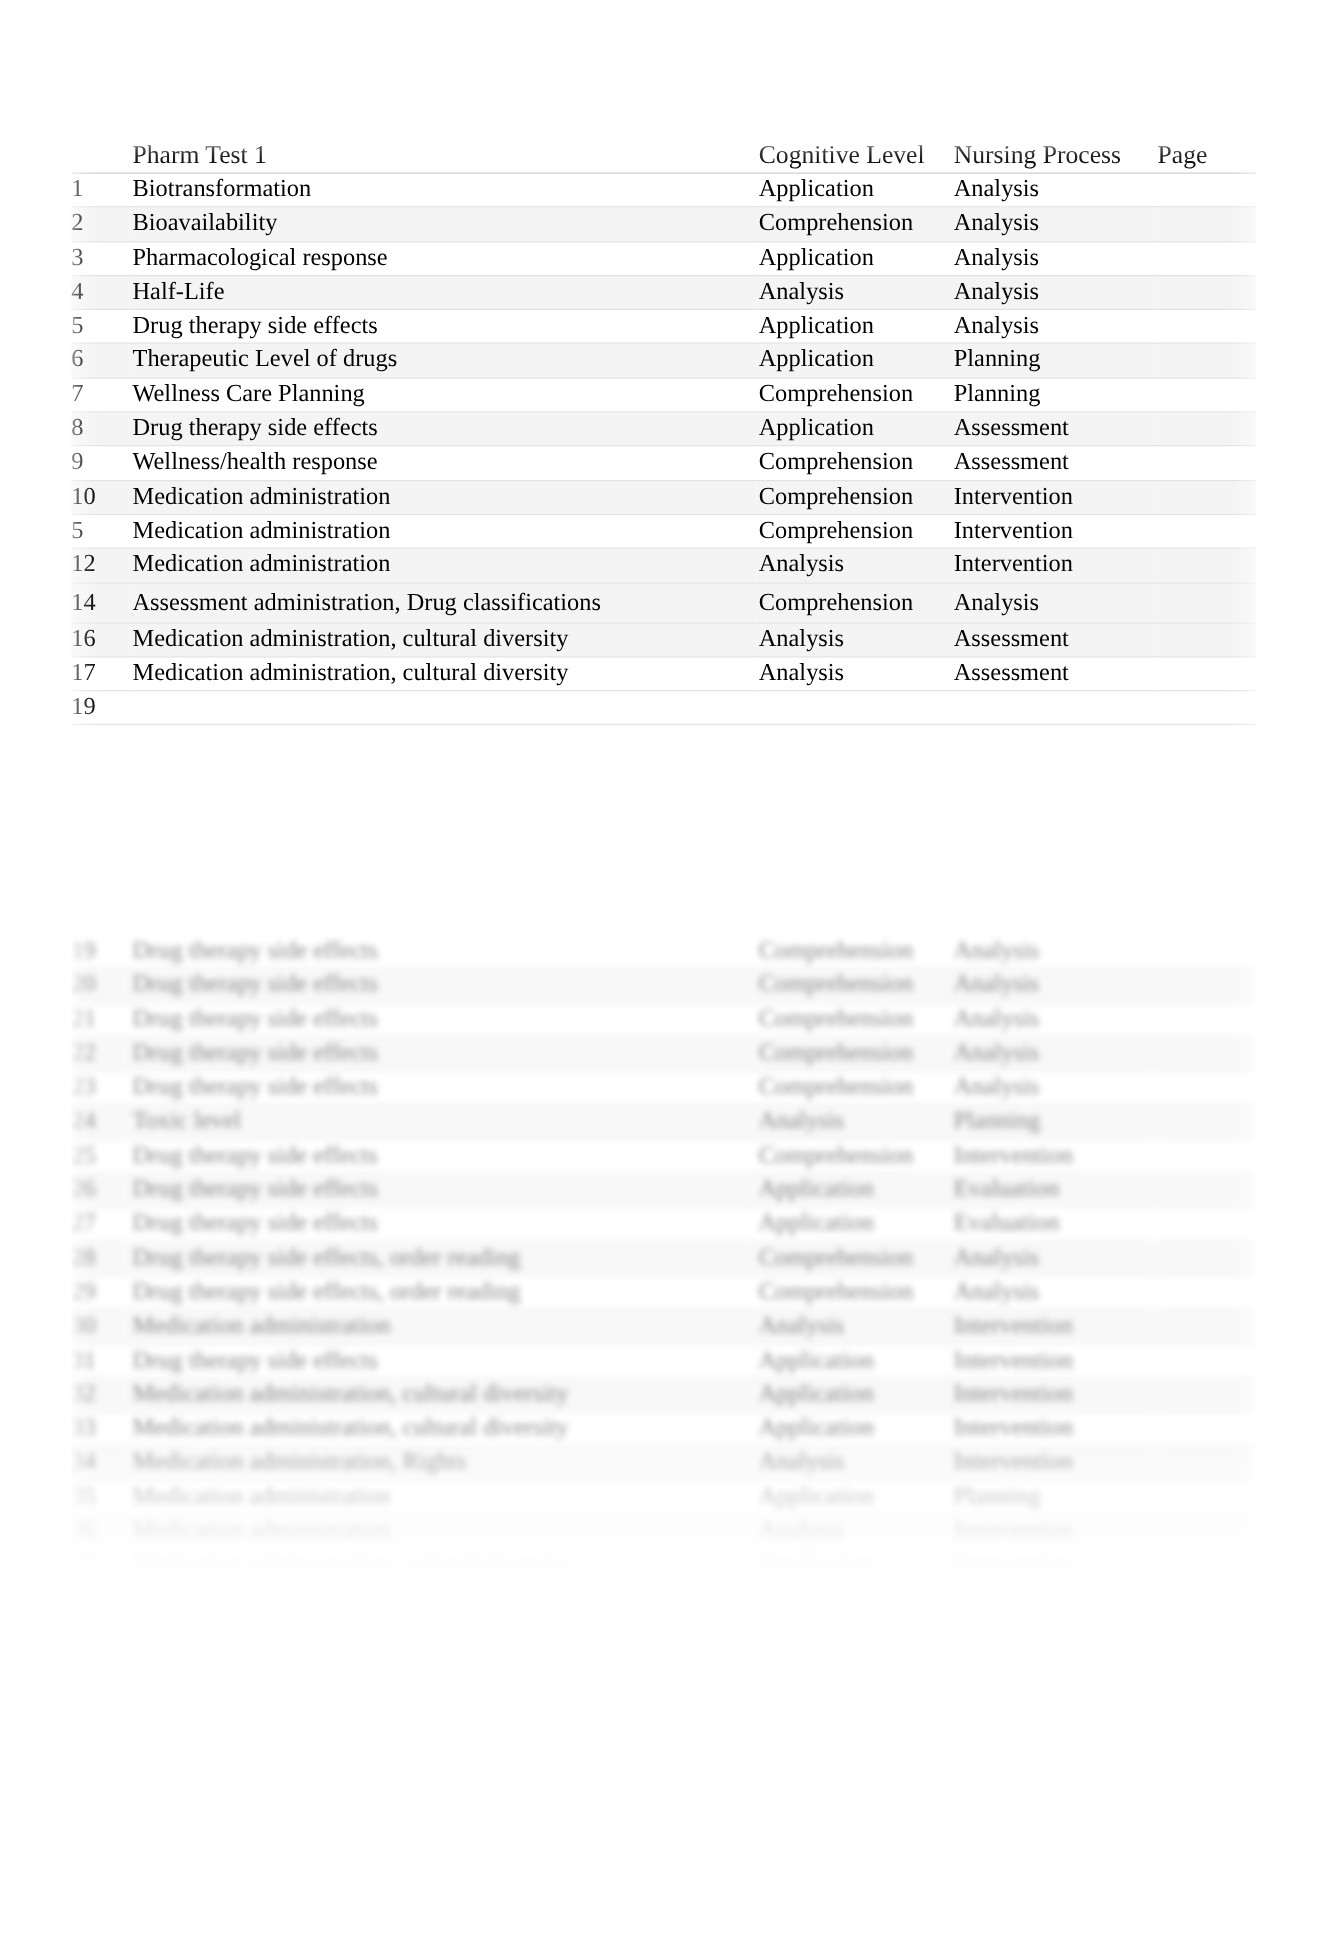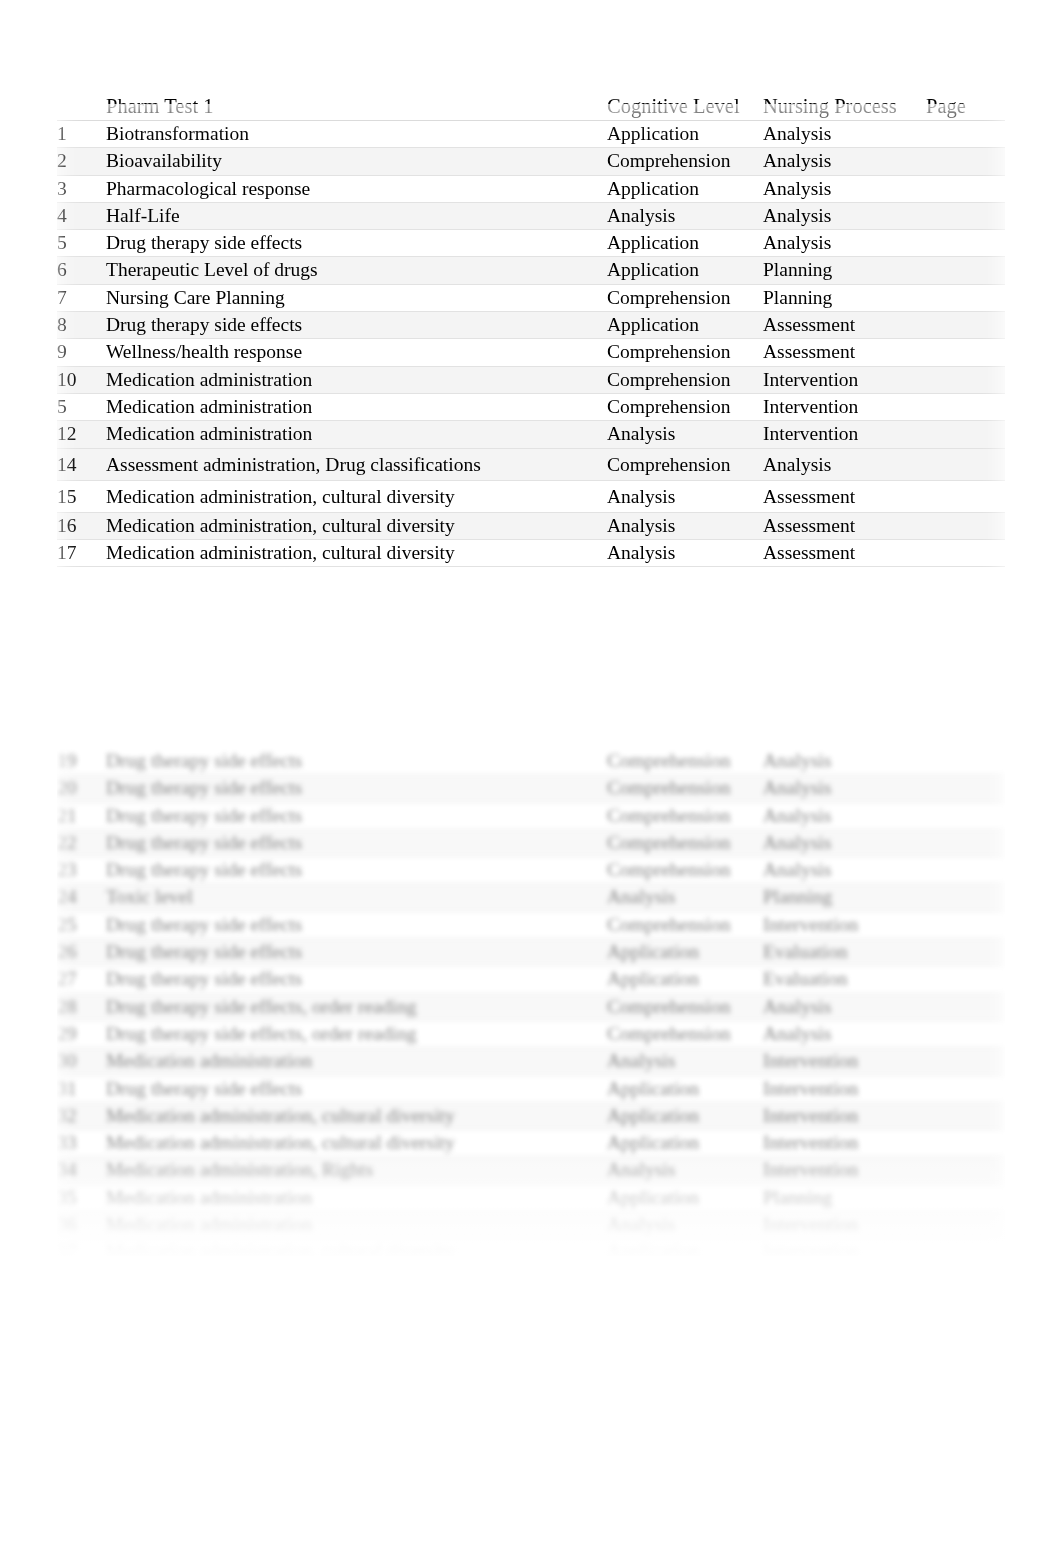--- a/index.html
+++ b/index.html
@@ -12,21 +12,21 @@
     height: 1556px;
     font-family: "Liberation Serif", serif;
     color: #000000;
     position: relative;
     overflow: hidden;
   }
 
   #doc {
     position: absolute;
     left: 57px;
-    top: 93px;
+    top: 111px;
     width: 948px;
   }
 
   table.sheet {
     border-collapse: collapse;
     width: 948px;
     table-layout: fixed;
   }
 
   table.sheet td, table.sheet th {
@@ -173,21 +173,21 @@
       </tr>
       <tr class="r shade">
         <td class="num">6</td>
         <td class="topic">Therapeutic Level of drugs</td>
         <td class="cog">Application</td>
         <td class="proc">Planning</td>
         <td class="page"></td>
       </tr>
       <tr class="r">
         <td class="num">7</td>
-        <td class="topic">Nursing Care Planning</td>
+        <td class="topic">Wellness Care Planning</td>
         <td class="cog">Comprehension</td>
         <td class="proc">Planning</td>
         <td class="page"></td>
       </tr>
       <tr class="r shade">
         <td class="num">8</td>
         <td class="topic">Drug therapy side effects</td>
         <td class="cog">Application</td>
         <td class="proc">Assessment</td>
         <td class="page"></td>
@@ -220,39 +220,39 @@
         <td class="proc">Intervention</td>
         <td class="page"></td>
       </tr>
       <tr class="r tall shade">
         <td class="num">14</td>
         <td class="topic">Assessment administration, Drug classifications</td>
         <td class="cog">Comprehension</td>
         <td class="proc">Analysis</td>
         <td class="page"></td>
       </tr>
-      <tr class="r tall">
-        <td class="num">15</td>
-        <td class="topic">Medication administration, cultural diversity</td>
-        <td class="cog">Analysis</td>
-        <td class="proc">Assessment</td>
-        <td class="page"></td>
-      </tr>
       <tr class="r shade">
         <td class="num">16</td>
         <td class="topic">Medication administration, cultural diversity</td>
         <td class="cog">Analysis</td>
         <td class="proc">Assessment</td>
         <td class="page"></td>
       </tr>
       <tr class="r">
         <td class="num">17</td>
         <td class="topic">Medication administration, cultural diversity</td>
         <td class="cog">Analysis</td>
         <td class="proc">Assessment</td>
+        <td class="page"></td>
+      </tr>
+      <tr class="r">
+        <td class="num">19</td>
+        <td class="topic"></td>
+        <td class="cog"></td>
+        <td class="proc"></td>
         <td class="page"></td>
       </tr>
     </tbody>
   </table>
 </div>
 
 <div id="blur-region">
   <table class="sheet">
     <colgroup>
       <col class="c-num">

